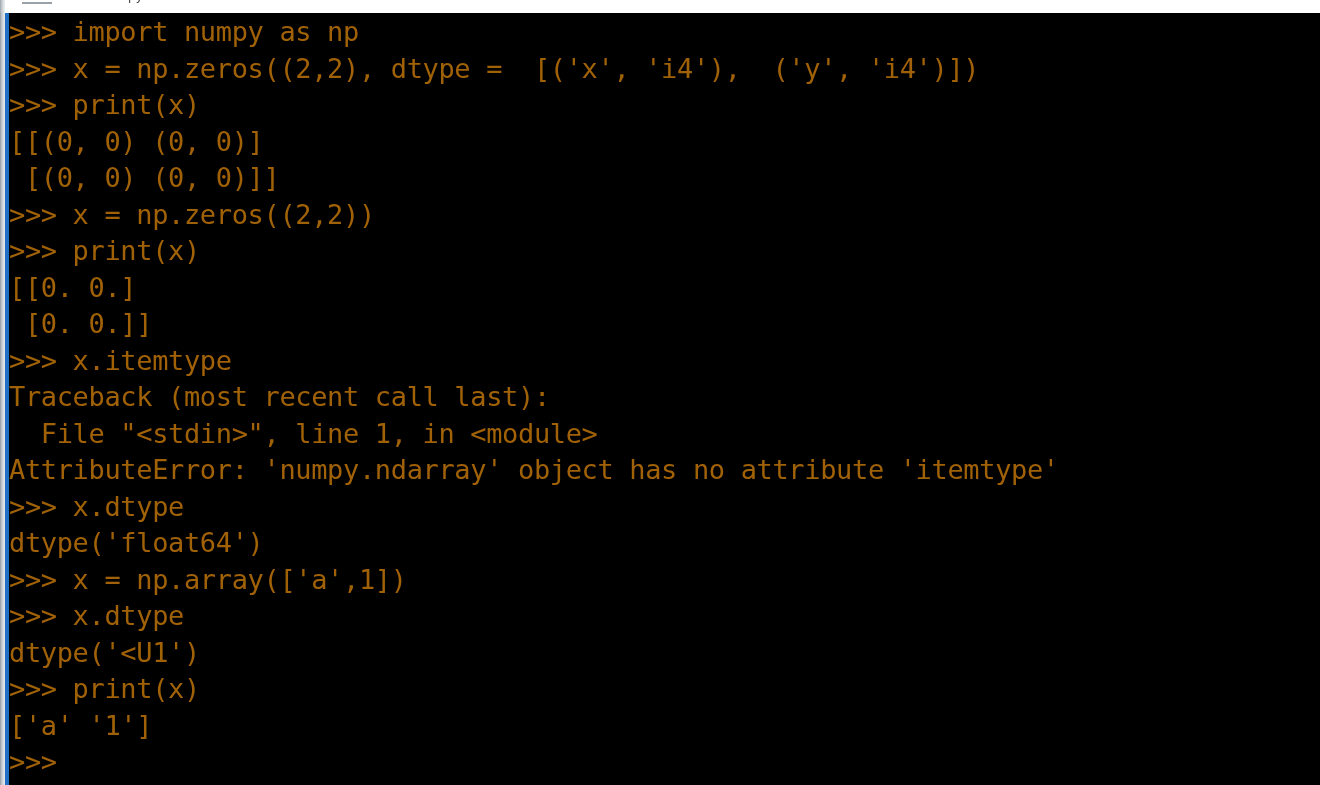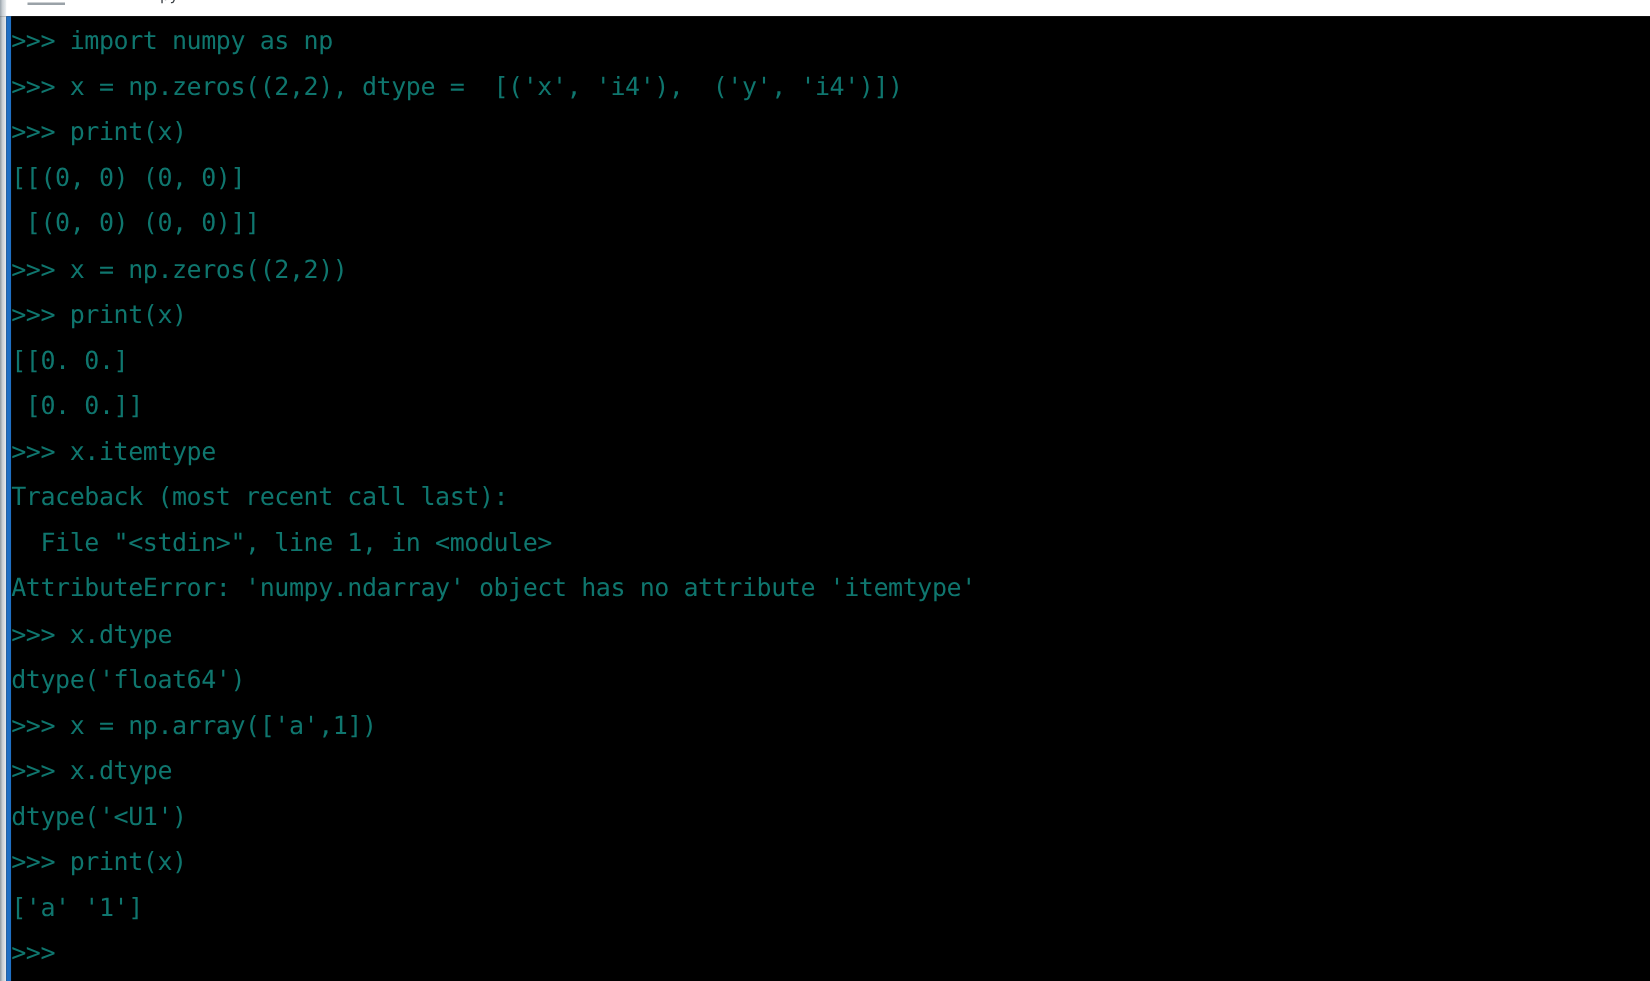--- a/index.html
+++ b/index.html
@@ -88,23 +88,23 @@
     background: #000000;
     overflow: hidden;
   }
   #terminal-output {
     margin: 0;
     padding: 0;
     position: absolute;
     left: 0px;
     top: 1px;
     font-family: "DejaVu Sans Mono", "Liberation Mono", monospace;
-    font-size: 20px;
+    font-size: 27px;
     line-height: 36.5px;
-    color: #0f766e;
+    color: #a16207;
     white-space: pre;
     letter-spacing: -0.35px;
     -webkit-font-smoothing: antialiased;
   }
   .term-line {
     display: block;
     height: 36.5px;
     white-space: pre;
   }
   #terminal-output .term-line:empty::after {

